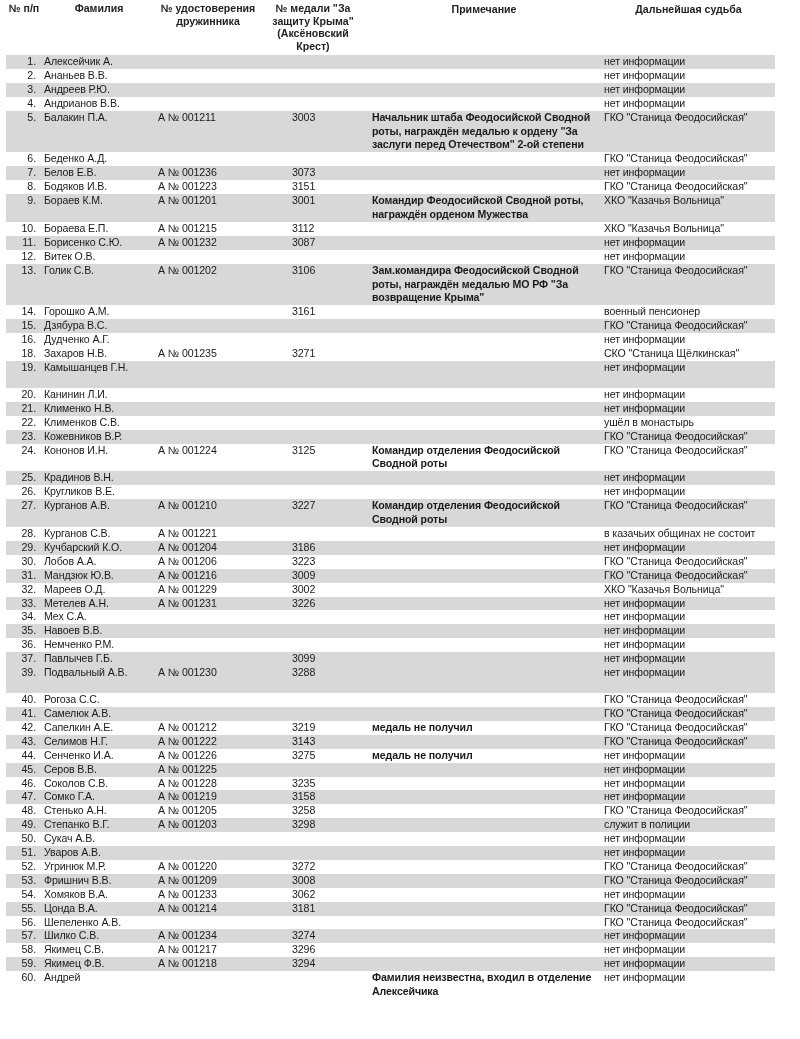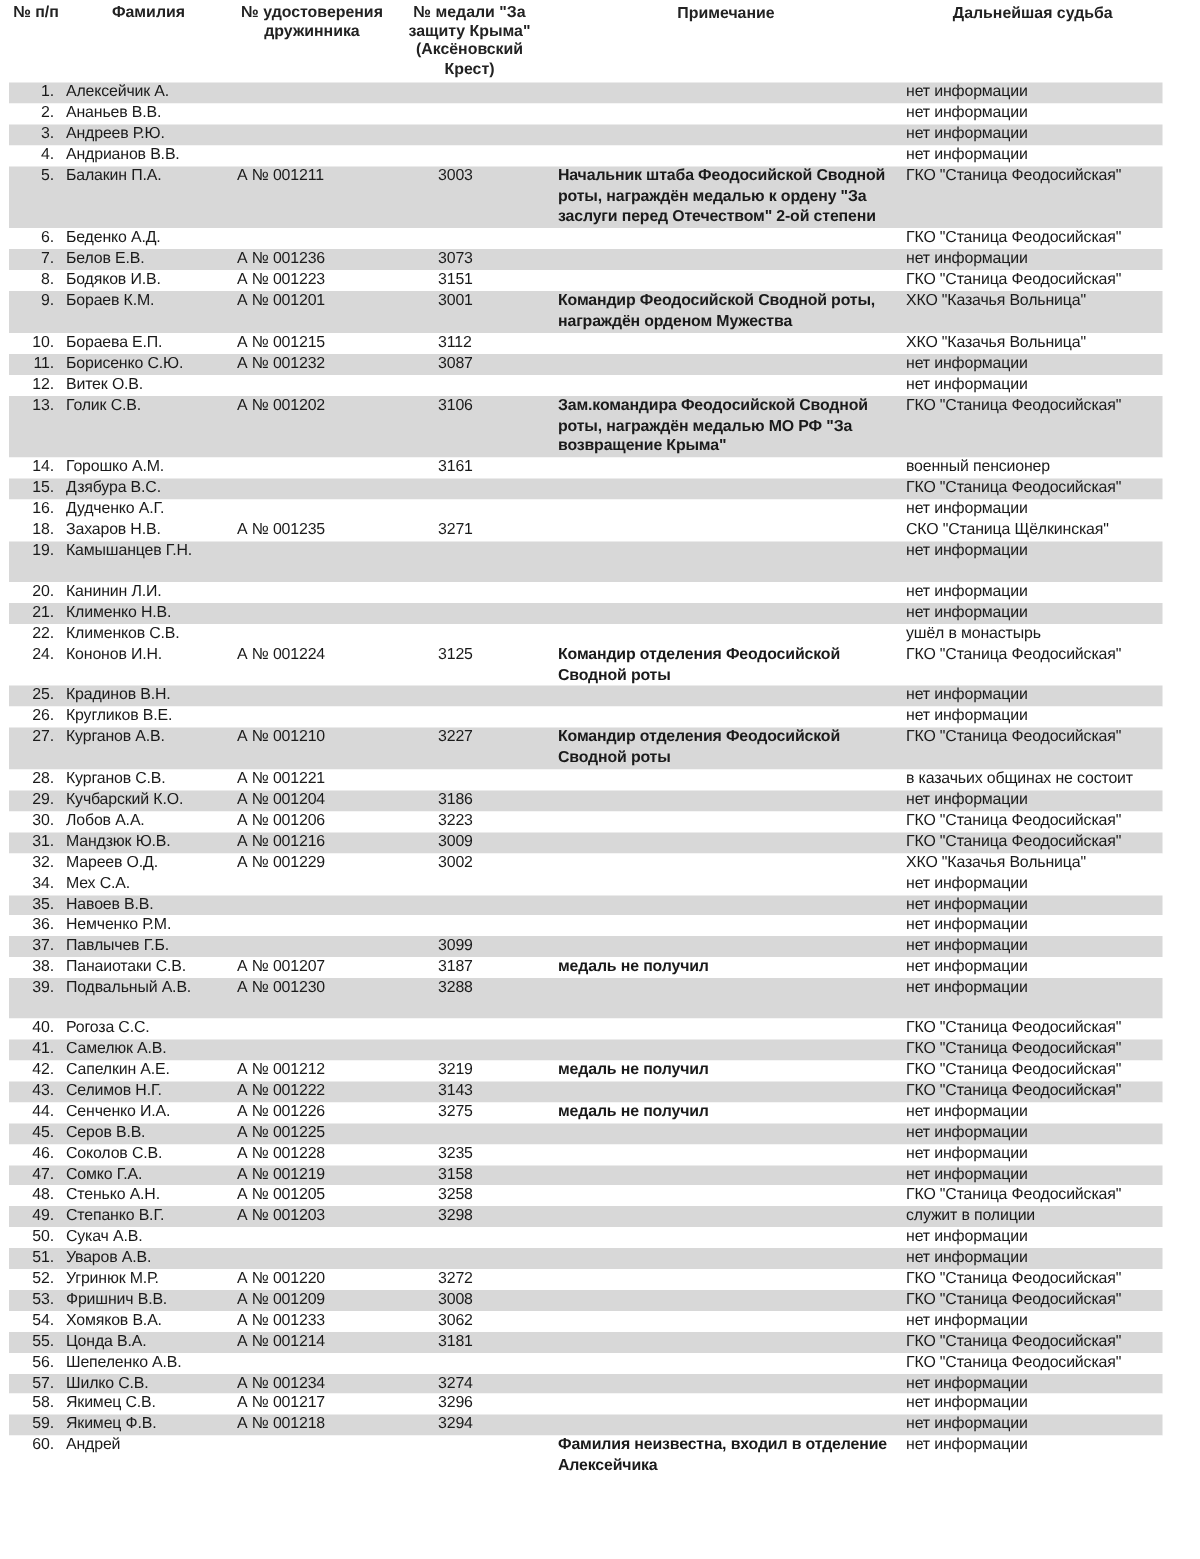--- a/index.html
+++ b/index.html
@@ -214,20 +214,28 @@
           <td class="fate">нет информации</td>
         </tr>
         <tr class="even">
           <td class="num">22.</td>
           <td class="name">Клименков С.В.</td>
           <td class="cert"></td>
           <td class="medal"></td>
           <td class="note"></td>
           <td class="fate">ушёл в монастырь</td>
         </tr>
+        <tr class="odd">
+          <td class="num">23.</td>
+          <td class="name">Кожевников В.Р.</td>
+          <td class="cert"></td>
+          <td class="medal"></td>
+          <td class="note"></td>
+          <td class="fate">ГКО "Станица Феодосийская"</td>
+        </tr>
         <tr class="even tall2">
           <td class="num">24.</td>
           <td class="name">Кононов И.Н.</td>
           <td class="cert">А № 001224</td>
           <td class="medal">3125</td>
           <td class="note">Командир отделения Феодосийской Сводной роты</td>
           <td class="fate">ГКО "Станица Феодосийская"</td>
         </tr>
         <tr class="odd">
           <td class="num">25.</td>
@@ -286,20 +294,28 @@
           <td class="fate">ГКО "Станица Феодосийская"</td>
         </tr>
         <tr class="even">
           <td class="num">32.</td>
           <td class="name">Мареев О.Д.</td>
           <td class="cert">А № 001229</td>
           <td class="medal">3002</td>
           <td class="note"></td>
           <td class="fate">ХКО "Казачья Вольница"</td>
         </tr>
+        <tr class="odd">
+          <td class="num">33.</td>
+          <td class="name">Метелев А.Н.</td>
+          <td class="cert">А № 001231</td>
+          <td class="medal">3226</td>
+          <td class="note"></td>
+          <td class="fate">нет информации</td>
+        </tr>
         <tr class="even">
           <td class="num">34.</td>
           <td class="name">Мех С.А.</td>
           <td class="cert"></td>
           <td class="medal"></td>
           <td class="note"></td>
           <td class="fate">нет информации</td>
         </tr>
         <tr class="odd">
           <td class="num">35.</td>
@@ -316,28 +332,20 @@
           <td class="medal"></td>
           <td class="note"></td>
           <td class="fate">нет информации</td>
         </tr>
         <tr class="odd">
           <td class="num">37.</td>
           <td class="name">Павлычев Г.Б.</td>
           <td class="cert"></td>
           <td class="medal">3099</td>
           <td class="note"></td>
-          <td class="fate">нет информации</td>
-        </tr>
-        <tr class="even">
-          <td class="num">38.</td>
-          <td class="name">Панаиотаки С.В.</td>
-          <td class="cert">А № 001207</td>
-          <td class="medal">3187</td>
-          <td class="note">медаль не получил</td>
           <td class="fate">нет информации</td>
         </tr>
         <tr class="odd tall2">
           <td class="num">39.</td>
           <td class="name">Подвальный А.В.</td>
           <td class="cert">А № 001230</td>
           <td class="medal">3288</td>
           <td class="note"></td>
           <td class="fate">нет информации</td>
         </tr>

